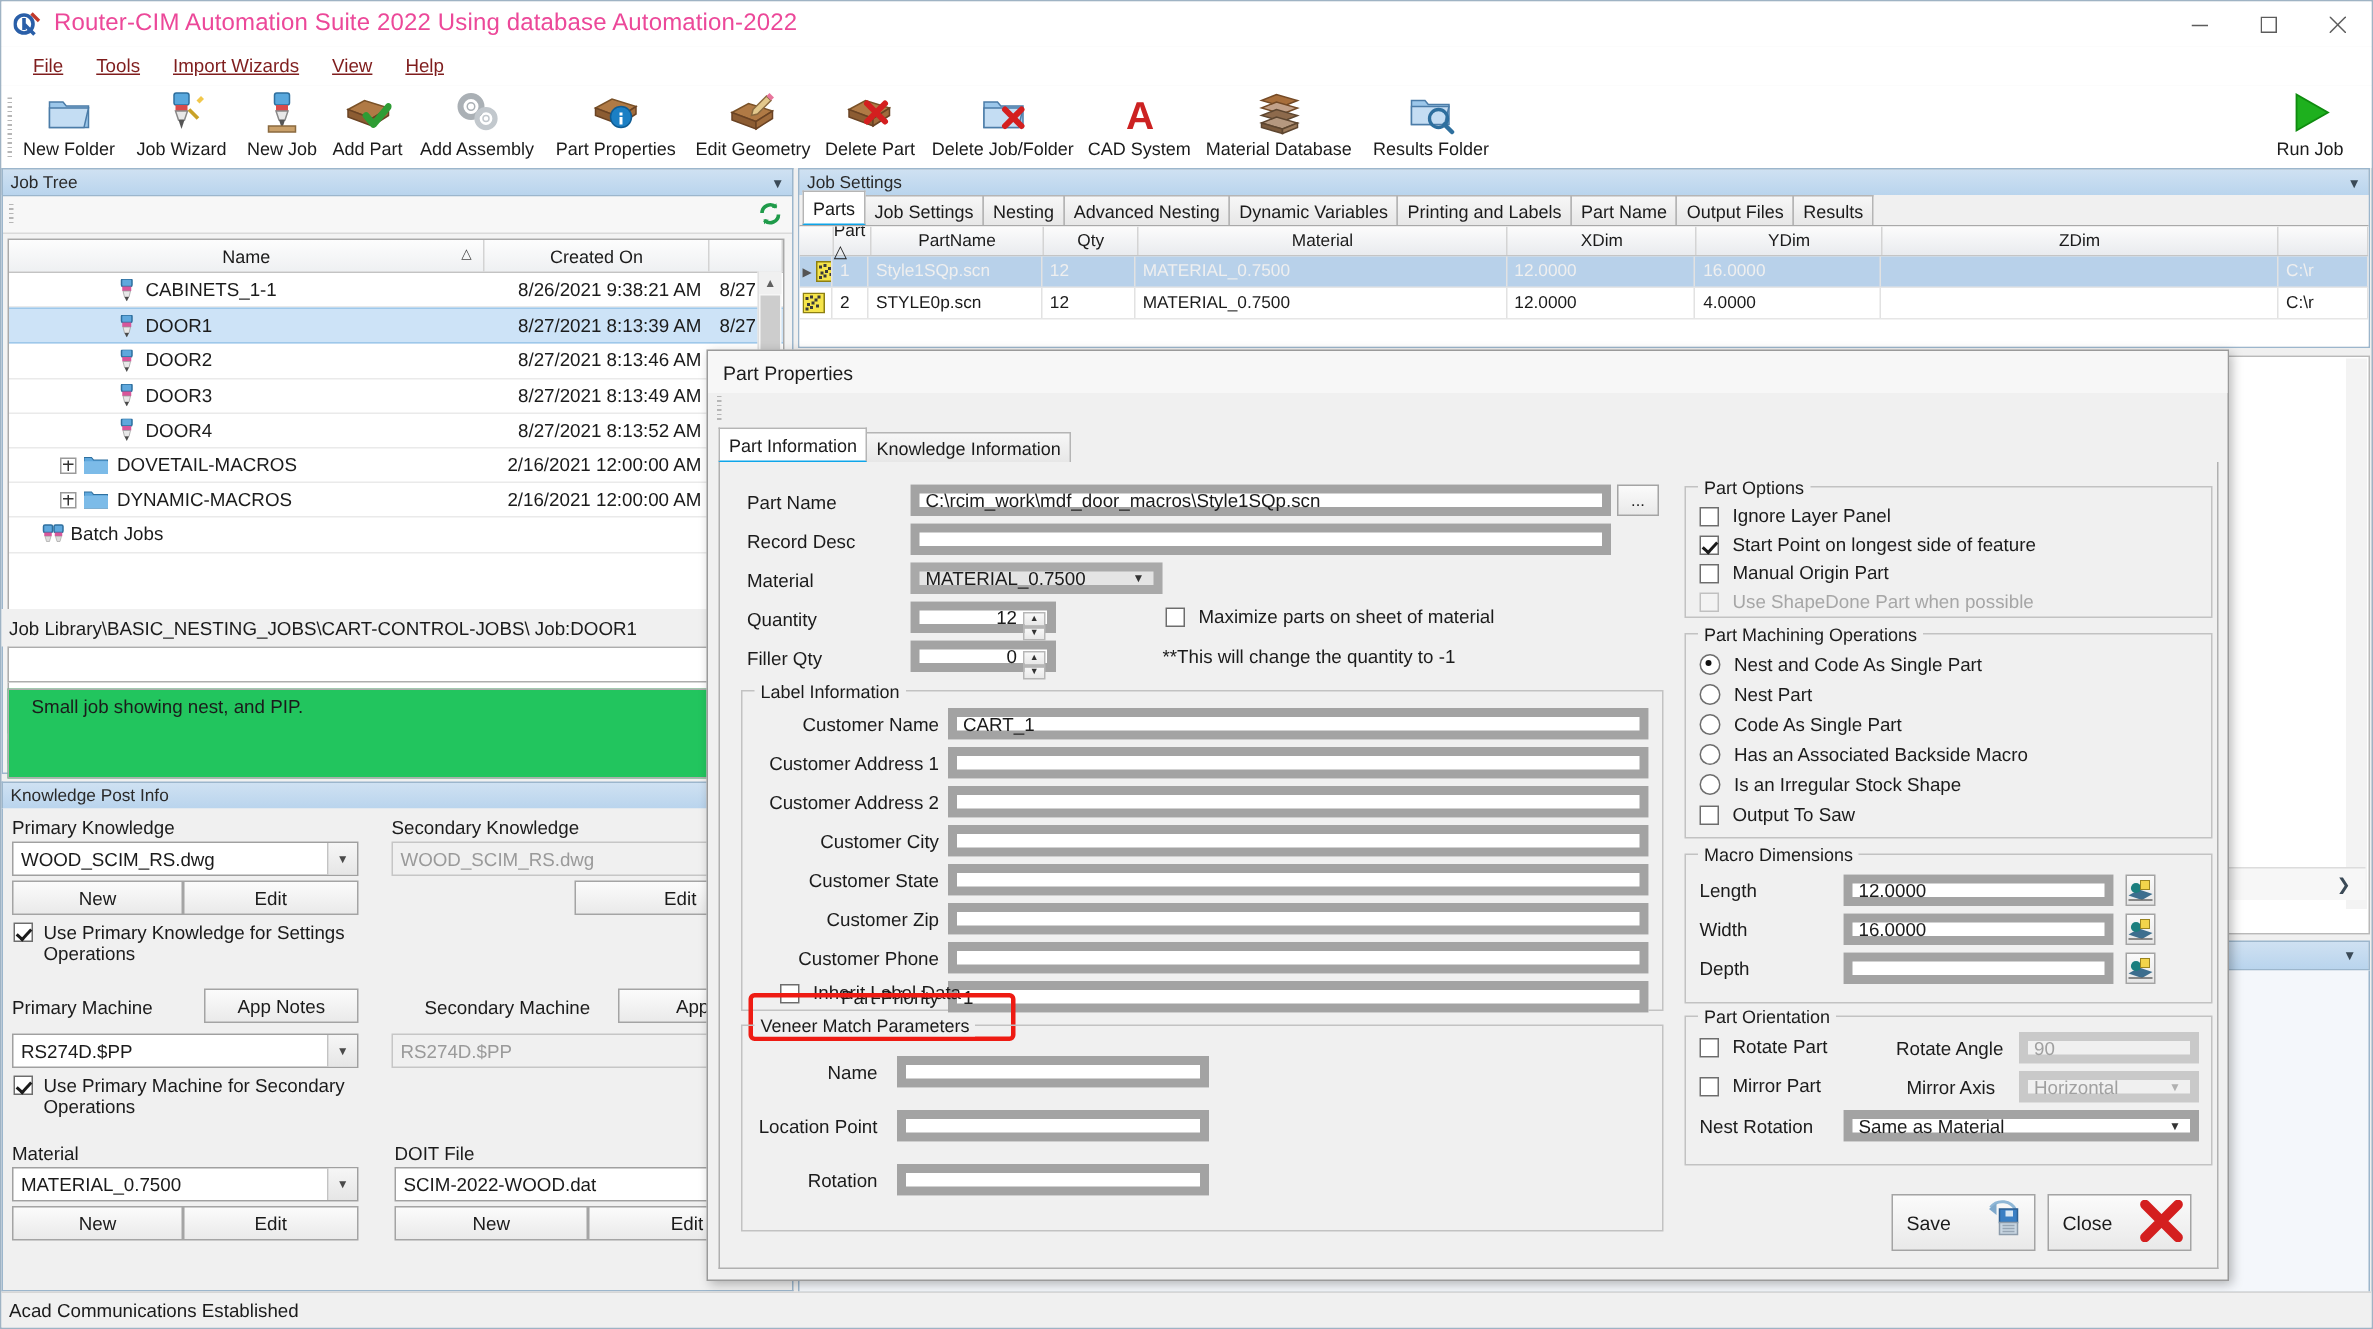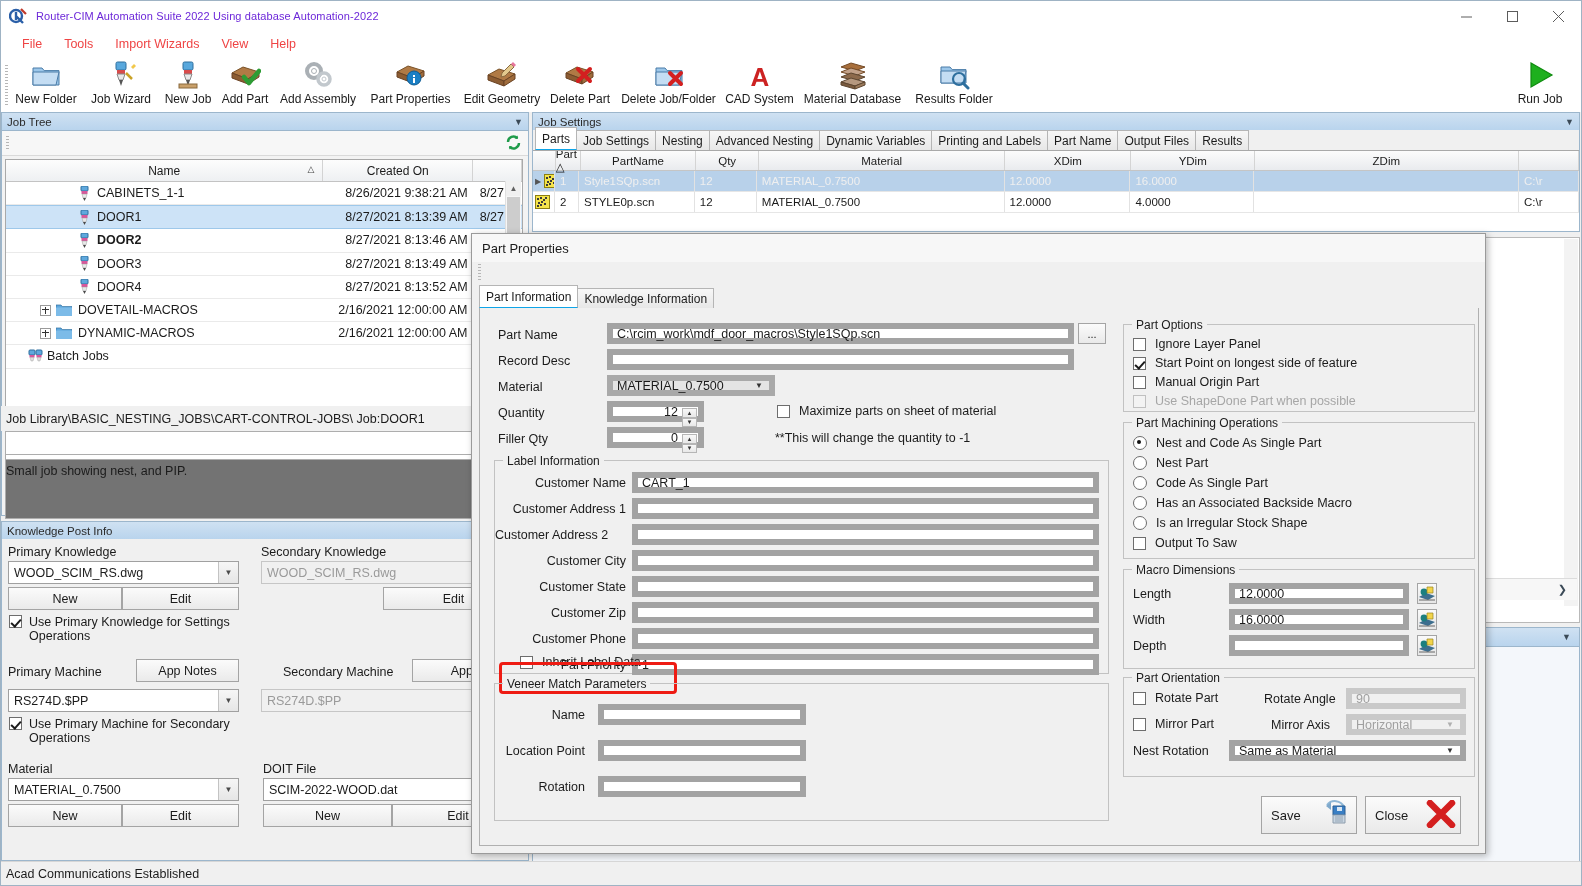--- a/index.html
+++ b/index.html
@@ -8,27 +8,27 @@
     font-family:"Liberation Sans", sans-serif;
     font-size:12px;color:#1b1b1b;
     background:#ffffff;
     -webkit-font-smoothing:antialiased;
   }
   #app{position:relative;width:1582px;height:886px;background:#f0f0f0;border:1px solid #9fb3c4;box-sizing:border-box;}
 
   
   .titlebar{position:absolute;left:0;top:0;width:1580px;height:30px;background:#ffffff;display:flex;align-items:center;}
   .tb-icon{width:20px;height:20px;margin-left:8px;margin-right:7px;position:relative;flex:0 0 auto;}
-  .tb-title{font-size:11px;color:#6d28d9;letter-spacing:.1px;}
+  .tb-title{font-size:16px;color:#ec4899;letter-spacing:.1px;}
   .tb-btns{margin-left:auto;display:flex;height:30px;}
   .tb-btn{width:46px;height:30px;display:flex;align-items:center;justify-content:center;color:#6b6b6b;font-size:13px;}
 
   
   .menubar{position:absolute;left:0;top:30px;width:1580px;height:26px;background:#ffffff;display:flex;align-items:center;padding-left:10px;box-sizing:border-box;}
-  .menu-item{padding:4px 11px;font-size:12.5px;color:#ef4444;}
+  .menu-item{padding:4px 11px;font-size:12.5px;color:#7f1d1d;text-decoration:underline;}
 
   
   .toolbar{position:absolute;left:0;top:56px;width:1580px;height:55px;background:#ffffff;}
   .tb-grip{position:absolute;left:4px;top:8px;width:3px;height:40px;
     background-image:repeating-linear-gradient(to bottom,#b6b6b6 0 1px,transparent 1px 3px);}
   .tbtn{position:absolute;top:2px;height:51px;display:flex;flex-direction:column;align-items:center;justify-content:flex-start;cursor:default;}
   .tbtn .lbl{font-size:12px;color:#1b1b1b;margin-top:1px;white-space:nowrap;}
   .tbtn .ic{width:32px;height:32px;position:relative;}
 
   
@@ -59,21 +59,21 @@
 
   .vscroll{position:absolute;right:1px;top:21px;width:15px;bottom:1px;background:#f6f6f6;border-left:1px solid #e0e0e0;}
   .vscroll .up{height:15px;display:flex;align-items:center;justify-content:center;font-size:8px;color:#606060;background:#f0f0f0;}
   .vthumb{position:absolute;top:16px;left:1px;width:13px;height:190px;background:#cdcdcd;}
   .hscroll{position:absolute;left:3px;top:362px;width:518px;height:16px;background:#f0f0f0;border:1px solid #c8c8c8;box-sizing:border-box;display:flex;align-items:center;}
   .hscroll .lt{width:14px;text-align:center;font-size:9px;color:#4a4a4a;}
   .hthumb{height:12px;background:#cdcdcd;flex:0 0 auto;}
   #jobinfo{position:absolute;left:0;top:405px;width:528px;}
   .infoline{height:25px;background:#f0f0f0;display:flex;align-items:center;padding-left:5px;font-size:12.5px;color:#1b1b1b;box-sizing:border-box;}
   .infobox{height:24px;background:#fff;border:1px solid #adadad;box-sizing:border-box;}
-  .notebox{background:#737373;border:1px solid #adadad;box-sizing:border-box;padding:4px 0;font-size:12.5px;}
+  .notebox{background:#22c55e;border:1px solid #adadad;box-sizing:border-box;padding:4px 15px;font-size:12.5px;}
 
   #kpi{position:absolute;left:0;top:520px;width:528px;height:340px;}
   #kpi-head{width:528px;}
   #kpi-body{position:absolute;left:0;top:18px;width:528px;height:322px;background:#f0f0f0;border:1px solid #9cb6cc;border-top:none;box-sizing:border-box;}
   .flabel{font-size:12.5px;color:#1b1b1b;}
   .fld{height:23px;background:#fff;border:1px solid #a0a0a0;box-sizing:border-box;display:flex;align-items:center;padding-left:5px;font-size:12.5px;}
   .fld.dis{background:#f0f0f0;color:#9a9a9a;border-color:#c6c6c6;}
   .combo{height:23px;background:#fff;border:1px solid #a0a0a0;box-sizing:border-box;display:flex;align-items:center;padding-left:5px;font-size:12.5px;position:relative;}
   .combo .arrow{position:absolute;right:0;top:0;width:19px;height:21px;background:linear-gradient(to bottom,#f6f6f6,#e6e6e6);border-left:1px solid #c3c3c3;display:flex;align-items:center;justify-content:center;font-size:8px;color:#4a4a4a;}
   .btn{height:23px;background:linear-gradient(to bottom,#fbfbfb,#eaeaea);border:1px solid #a4a4a4;box-sizing:border-box;
@@ -375,21 +375,21 @@
                     <rect x="3.5" y="5" width="6" height="3" fill="#d8569a"></rect>
                     <path d="M4 8h5l-1 4H5z" fill="#e8e8e8" stroke="#9a9a9a" stroke-width=".5"></path>
                     <path d="M5 12h3l-1.5 3z" fill="#4a4a4a"></path>
                   </svg></span>
                 <span>DOOR1</span>
               </div>
               <div class="gc" style="width: 155px; justify-content: flex-end;">8/27/2021 8:13:39 AM</div>
               <div class="gc" style="width: 50px;">8/27</div>
             </div>
             <div class="grow">
-              <div class="gc" style="width: 330px; padding-left: 72px; font-weight: bold;">
+              <div class="gc" style="width: 330px; padding-left: 72px;">
                 <span class="node-ic"><svg width="13" height="15" viewBox="0 0 13 15">
                     <rect x="3" y="0" width="7" height="5" rx="1" fill="#5fa8dd" stroke="#2e6f9e"></rect>
                     <rect x="3.5" y="5" width="6" height="3" fill="#d8569a"></rect>
                     <path d="M4 8h5l-1 4H5z" fill="#e8e8e8" stroke="#9a9a9a" stroke-width=".5"></path>
                     <path d="M5 12h3l-1.5 3z" fill="#4a4a4a"></path>
                   </svg></span>
                 <span>DOOR2</span>
               </div>
               <div class="gc" style="width: 155px; justify-content: flex-end;">8/27/2021 8:13:46 AM</div>
               <div class="gc" style="width: 50px;">8/27</div>
@@ -665,21 +665,21 @@
       </div>
       <div class="dlbl" style="left:295px;top:123px">**This will change the quantity to -1</div>
 
       <div class="gbox" style="left:14px;top:152px;width:615px;height:214px">
         <span class="cap">Label Information</span>
         <div id="label-fields">
             <div class="dlbl" style="left: 0px; top: 15px; width: 131px; text-align: right;">Customer Name</div>
             <div class="dfld" style="left: 137px; top: 11px; width: 467px;">CART_1</div>
             <div class="dlbl" style="left: 0px; top: 41px; width: 131px; text-align: right;">Customer Address 1</div>
             <div class="dfld" style="left: 137px; top: 37px; width: 467px;"></div>
-            <div class="dlbl" style="left: 0px; top: 67px; width: 131px; ">Customer Address 2</div>
+            <div class="dlbl" style="left: 0px; top: 67px; width: 131px; text-align: right;">Customer Address 2</div>
             <div class="dfld" style="left: 137px; top: 63px; width: 467px;"></div>
             <div class="dlbl" style="left: 0px; top: 93px; width: 131px; text-align: right;">Customer City</div>
             <div class="dfld" style="left: 137px; top: 89px; width: 467px;"></div>
             <div class="dlbl" style="left: 0px; top: 119px; width: 131px; text-align: right;">Customer State</div>
             <div class="dfld" style="left: 137px; top: 115px; width: 467px;"></div>
             <div class="dlbl" style="left: 0px; top: 145px; width: 131px; text-align: right;">Customer Zip</div>
             <div class="dfld" style="left: 137px; top: 141px; width: 467px;"></div>
             <div class="dlbl" style="left: 0px; top: 171px; width: 131px; text-align: right;">Customer Phone</div>
             <div class="dfld" style="left: 137px; top: 167px; width: 467px;"></div>
             <div class="dlbl" style="left: 0px; top: 197px; width: 131px; text-align: right;">Part Priority</div>

